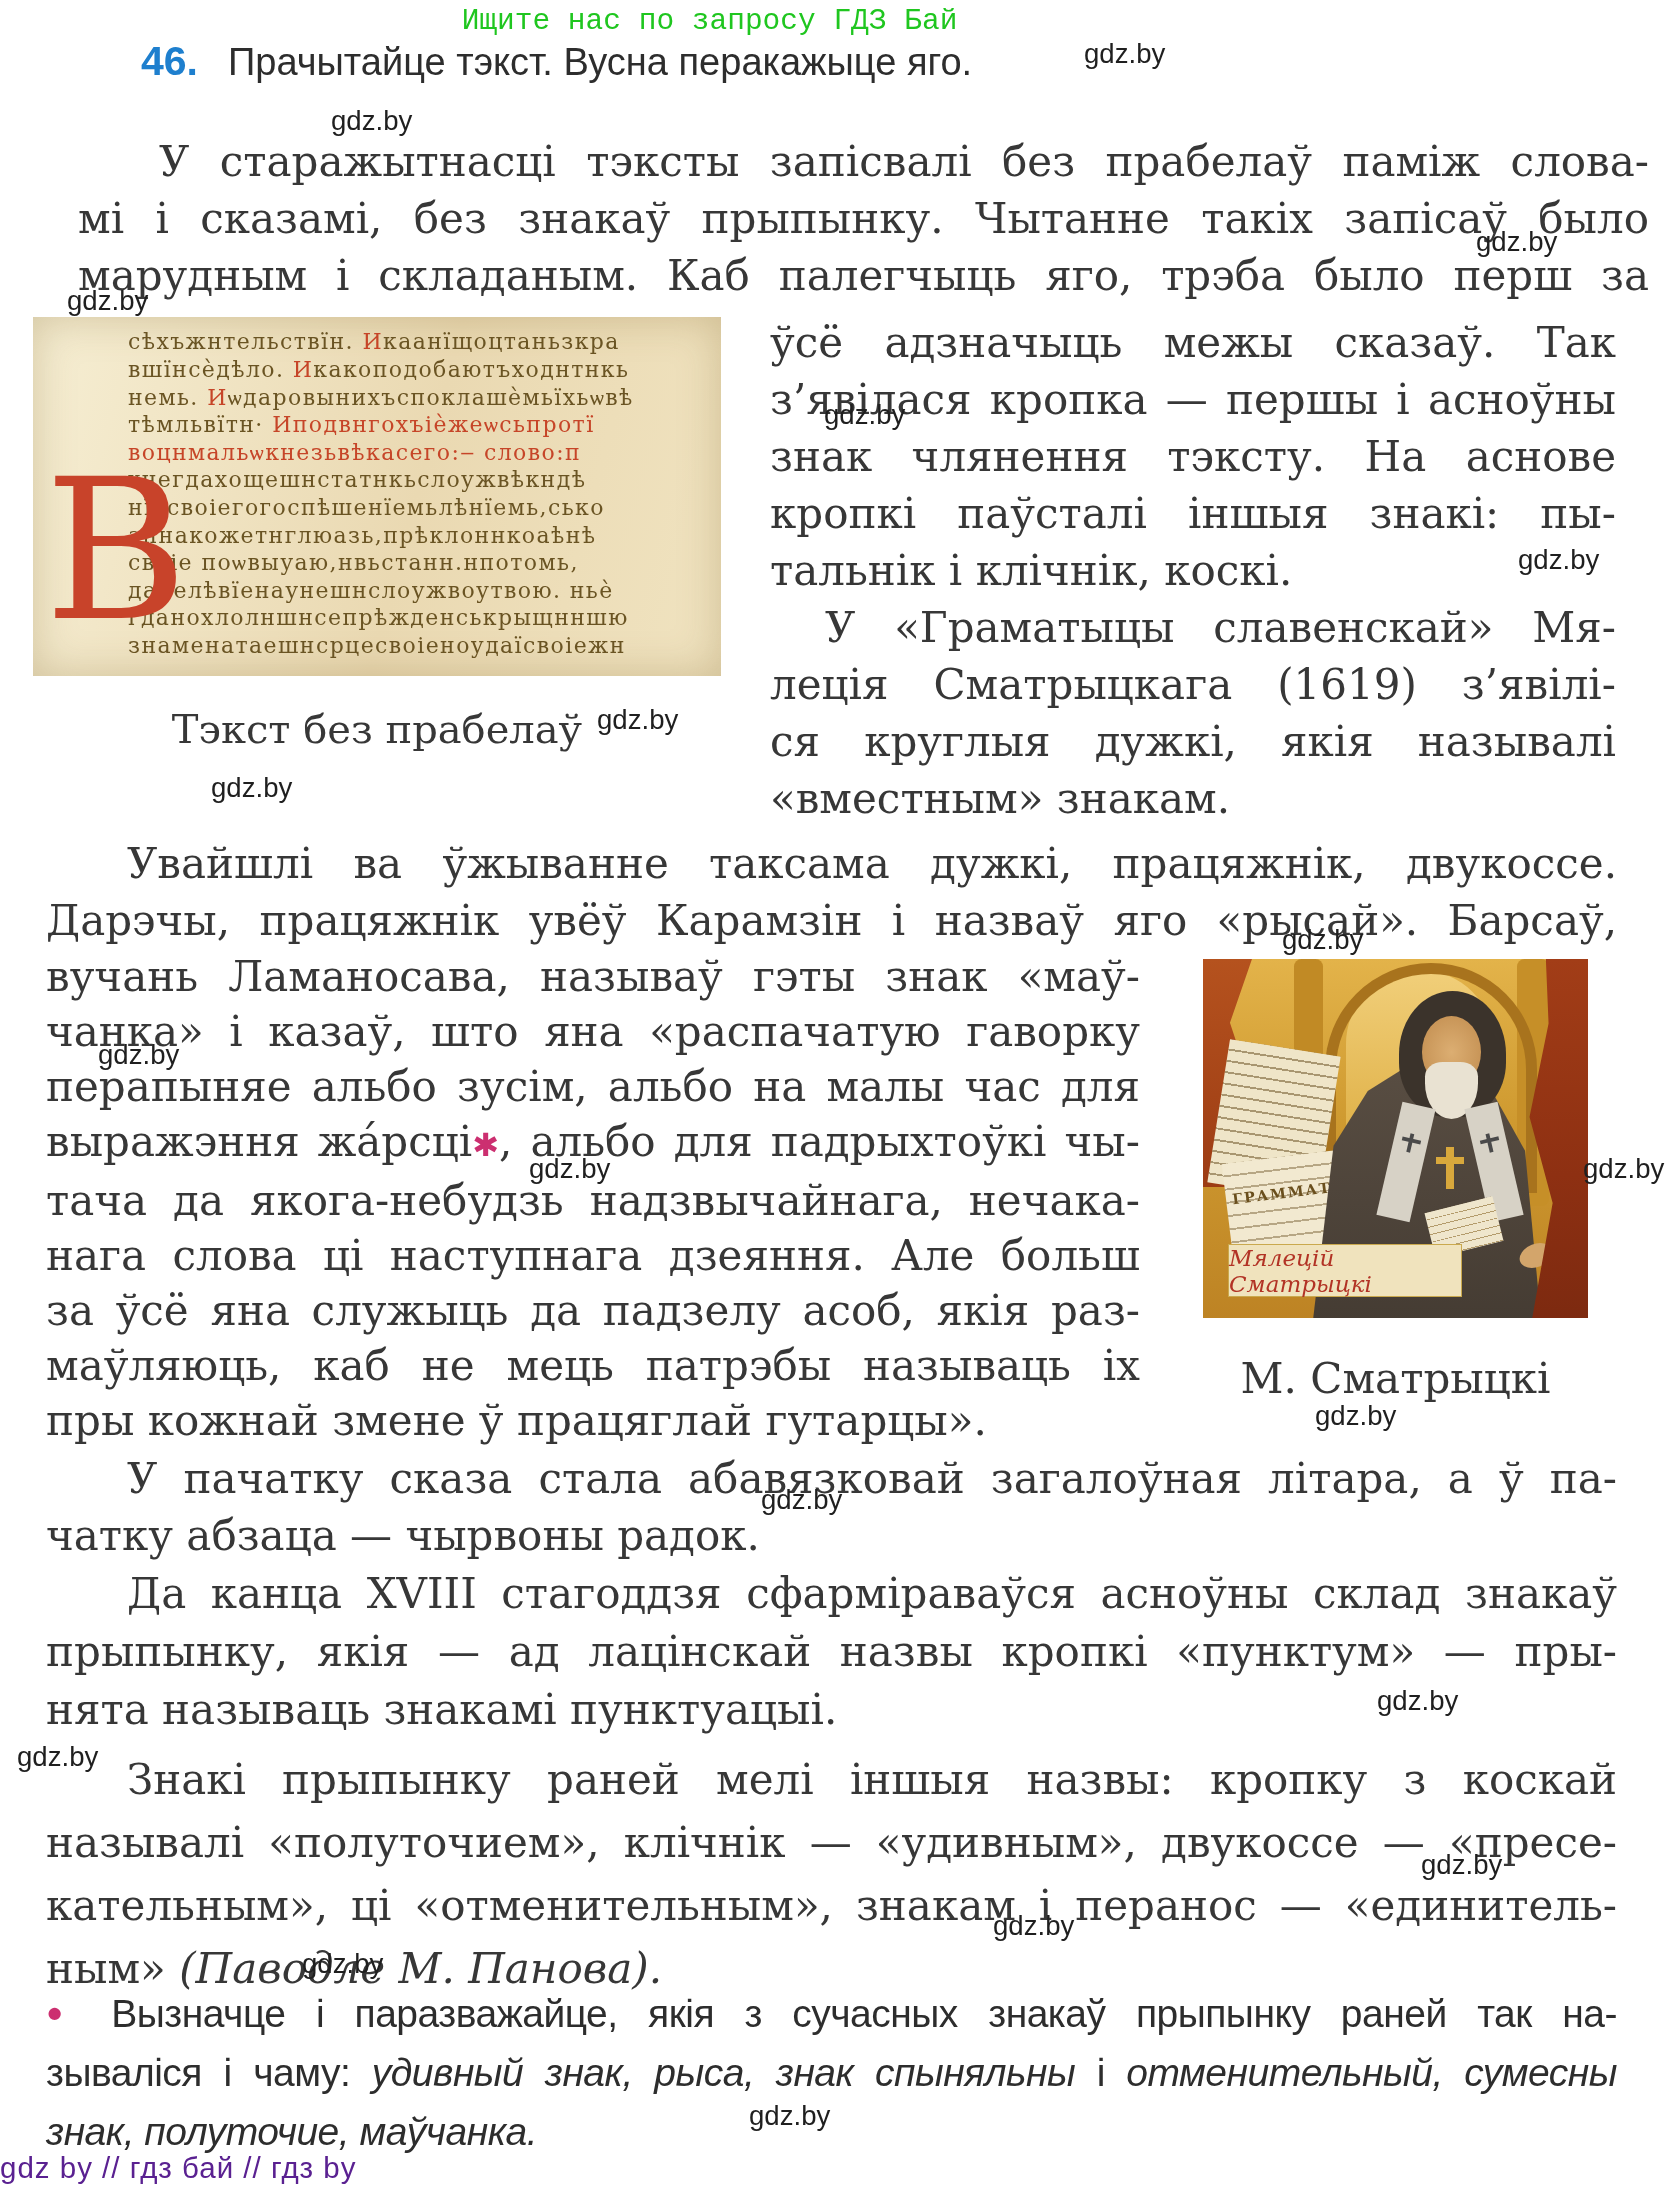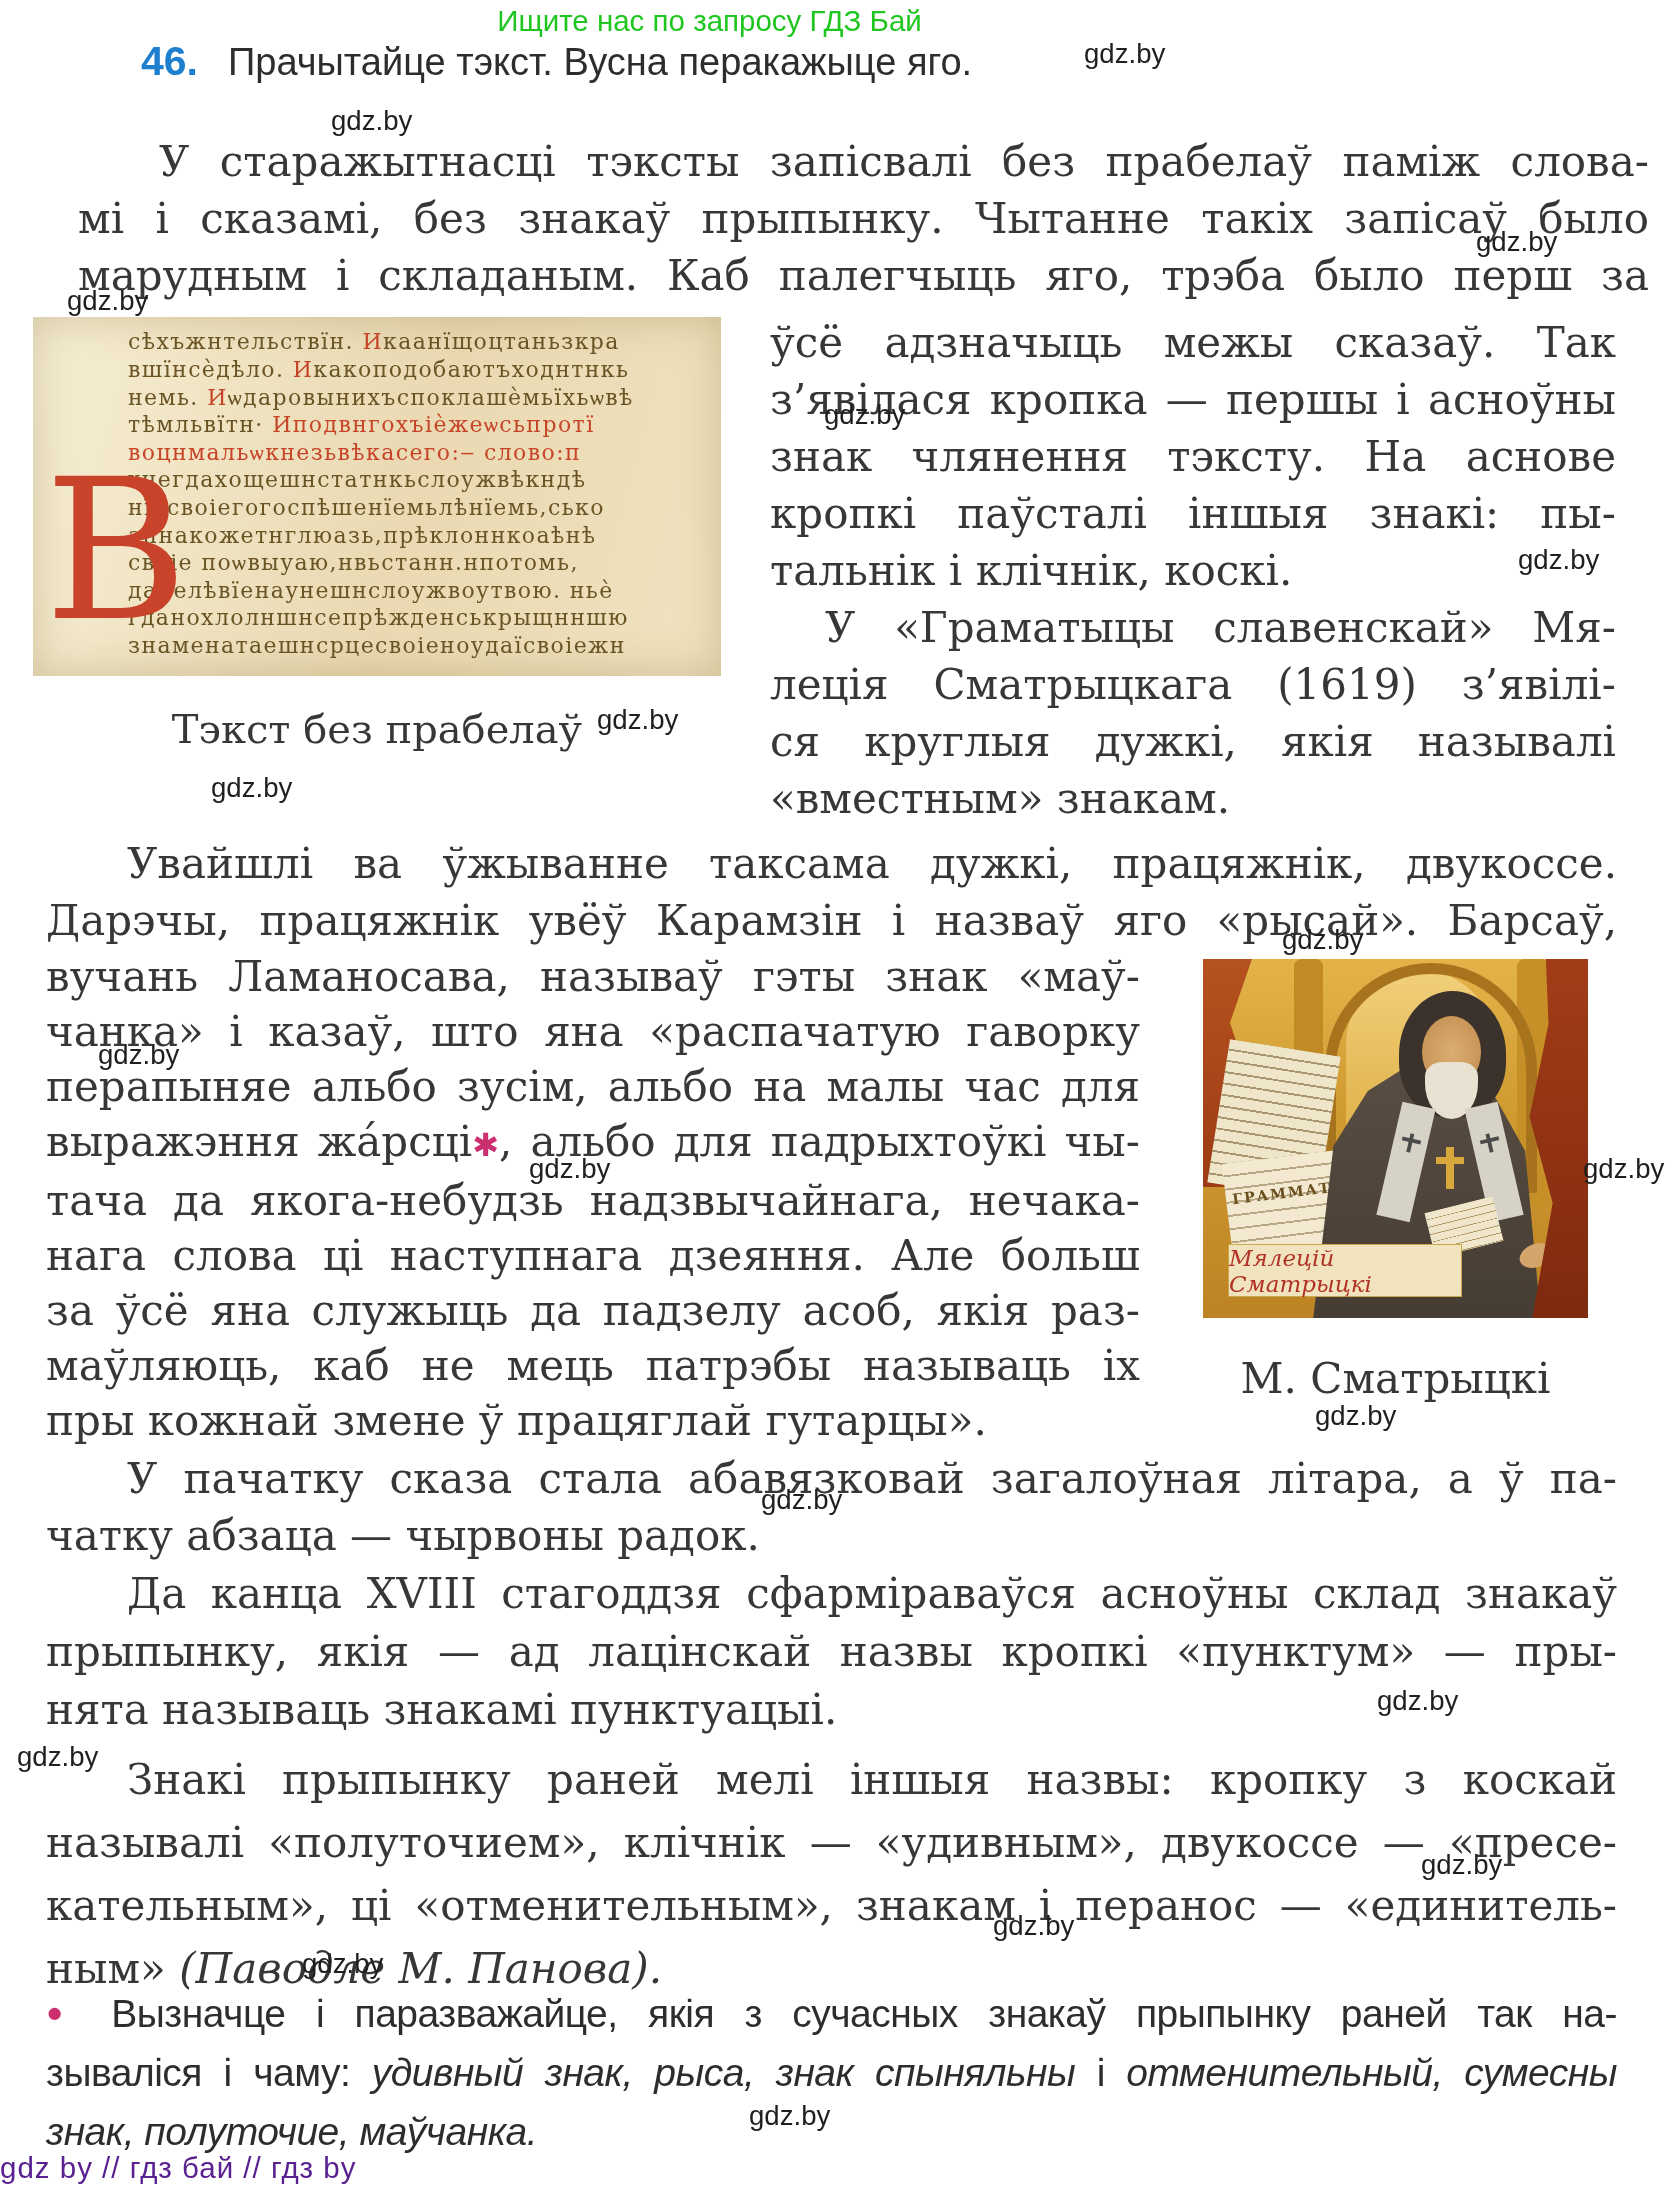--- a/index.html
+++ b/index.html
@@ -1,19 +1,19 @@
 <!DOCTYPE html>
 <html style="font-size:15px"><head>
 <meta charset="utf-8">
 <style>
   html,body{margin:0;padding:0;background:#ffffff;}
   .page{position:relative;width:1674px;height:2191px;background:#ffffff;overflow:hidden;
         font-family:"DejaVu Serif","Liberation Serif",serif;color:#373737;}
   .promo{position:absolute;top:3.8px;left:0;width:1419px;text-align:center;
-         font-family:Liberation Sans, sans-serif;font-size:29.5px;color:#1fc61f;}
+         font-family:Liberation Mono, monospace;font-size:29.5px;color:#1fc61f;}
   .task-head{position:absolute;left:141px;top:38px;font-family:"Liberation Sans",sans-serif;}
   .task-head .num{font-size:41px;font-weight:bold;color:#1e7fce;margin-right:30px;}
   .task-head .inst{font-size:38px;color:#2d2d2d;}
   .block{position:absolute;font-size:42px;line-height:57px;}
   .tl{text-align:justify;text-align-last:justify;}
   .tl.tleft{text-align:left;text-align-last:left;}
   .p1{left:46px;top:133px;width:1571px;margin-left:32px;}
   .rcol{left:770px;top:314px;width:846px;}
   .p2f{left:46px;top:835px;width:1571px;}
   .p2n{left:46px;top:949px;width:1094px;line-height:55px;}

